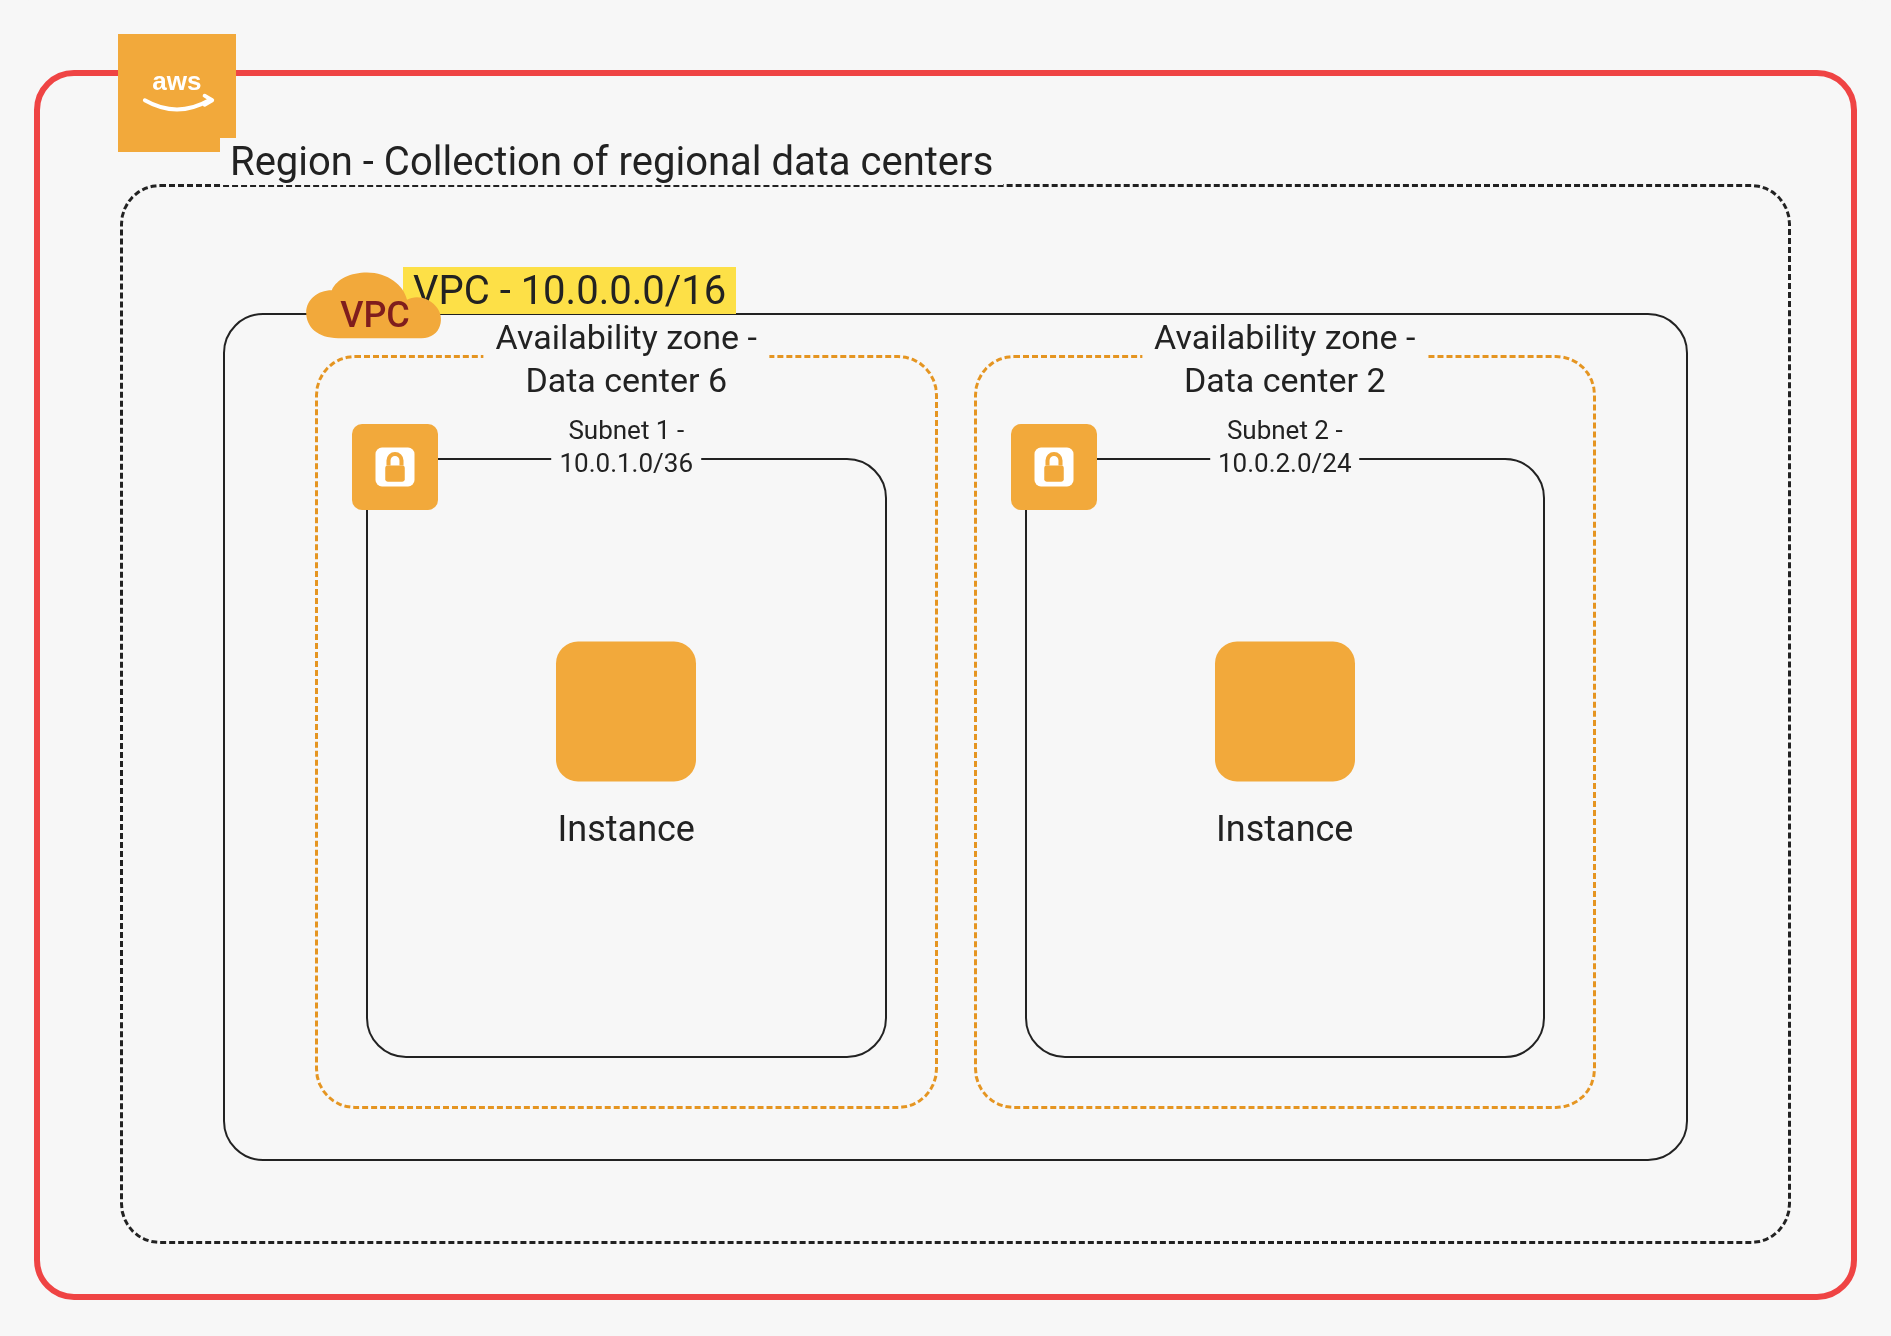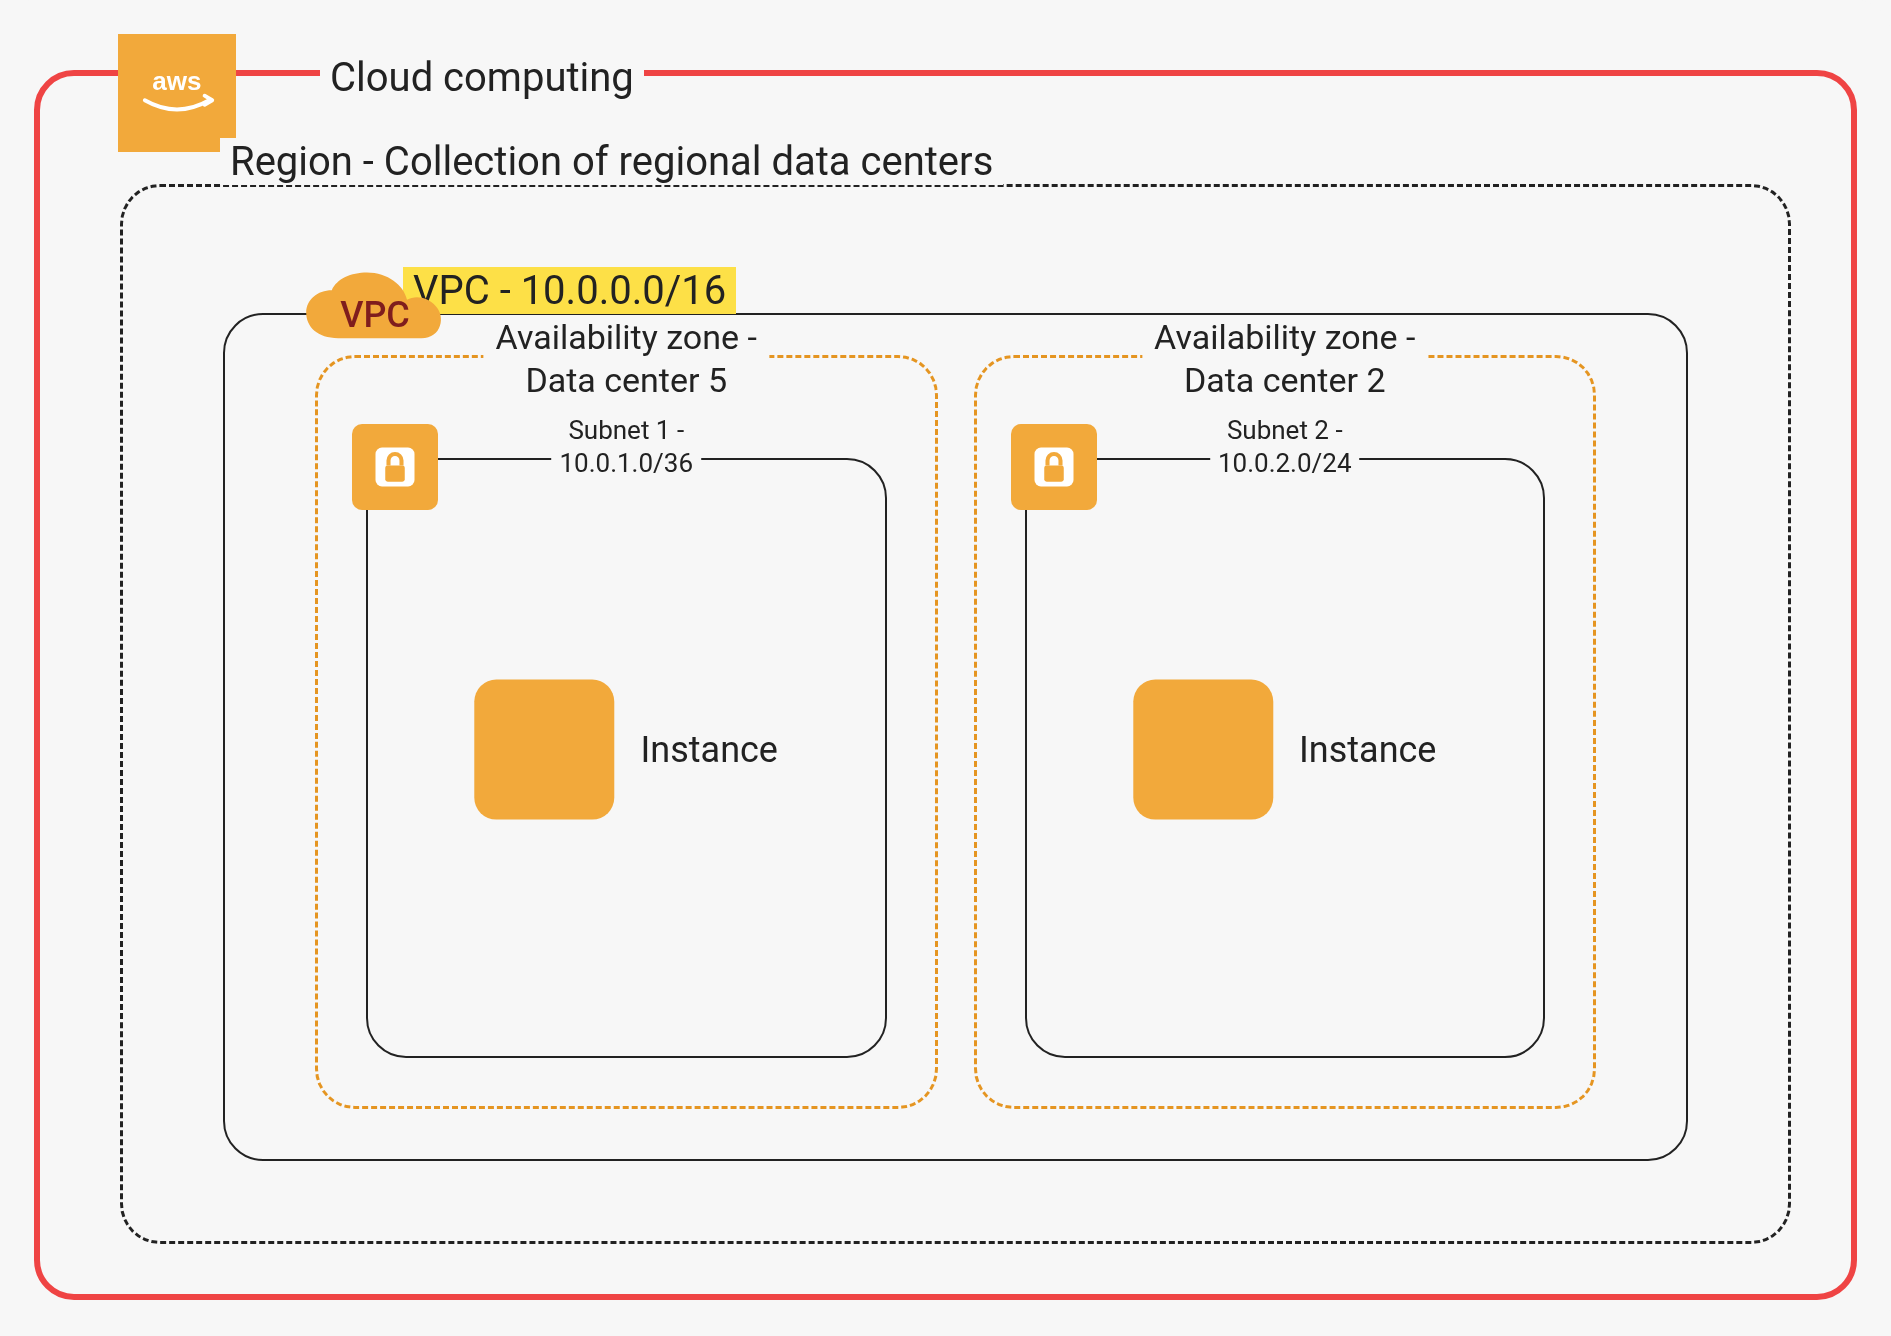--- a/index.html
+++ b/index.html
@@ -159,21 +159,21 @@
     align-items: center;
     justify-content: center;
   }
   .lock-badge svg { width: 52px; height: 52px; }
   .instance-wrap {
     position: absolute;
     top: 50%;
     left: 50%;
     transform: translate(-50%, -56%);
     display: flex;
-    flex-direction: row;
+    flex-direction: column;
     align-items: center;
     gap: 26px;
   }
   .instance-square {
     width: 140px; height: 140px;
     background: #f2a93b;
     border-radius: 22px;
   }
   .instance-label {
     font-size: 36px;
@@ -187,21 +187,20 @@
   <div class="cloud-box">
 
     <div class="aws-badge">
       <svg viewBox="0 0 120 72">
         <text x="60" y="32" text-anchor="middle" font-size="34" font-weight="700" fill="#fff" font-family="Arial, sans-serif">aws</text>
         <path d="M18 46 Q60 70 102 46" fill="none" stroke="#fff" stroke-width="5" stroke-linecap="round"></path>
         <path d="M96 40 L106 46 L96 52" fill="none" stroke="#fff" stroke-width="5" stroke-linecap="round" stroke-linejoin="round"></path>
       </svg>
     </div>
 
-    <div class="cloud-title">Cloud computing</div>
 
     <div class="region-title">Region - Collection of regional data centers</div>
 
     <div class="region-box">
 
       <div class="vpc-title">VPC - 10.0.0.0/16</div>
 
       <div class="vpc-box">
 
         <div class="vpc-cloud-icon">
@@ -211,21 +210,21 @@
             </svg>
             <div class="vpc-cloud-label">VPC</div>
           </div>
         </div>
 
         <div class="az-row">
 
           <div class="az-box">
             <div class="az-title">
               <span>Availability zone -</span><br>
-              <span>Data center 5</span>
+              <span>Data center 6</span>
             </div>
 
             <div class="subnet-box">
               <div class="subnet-title">
                 <span>Subnet 1 -</span><br>
                 <span>10.0.1.0/36</span>
               </div>
               <div class="lock-badge">
                 <svg viewBox="0 0 64 64">
                   <rect x="8" y="8" width="48" height="48" rx="8" fill="#fff"></rect>

